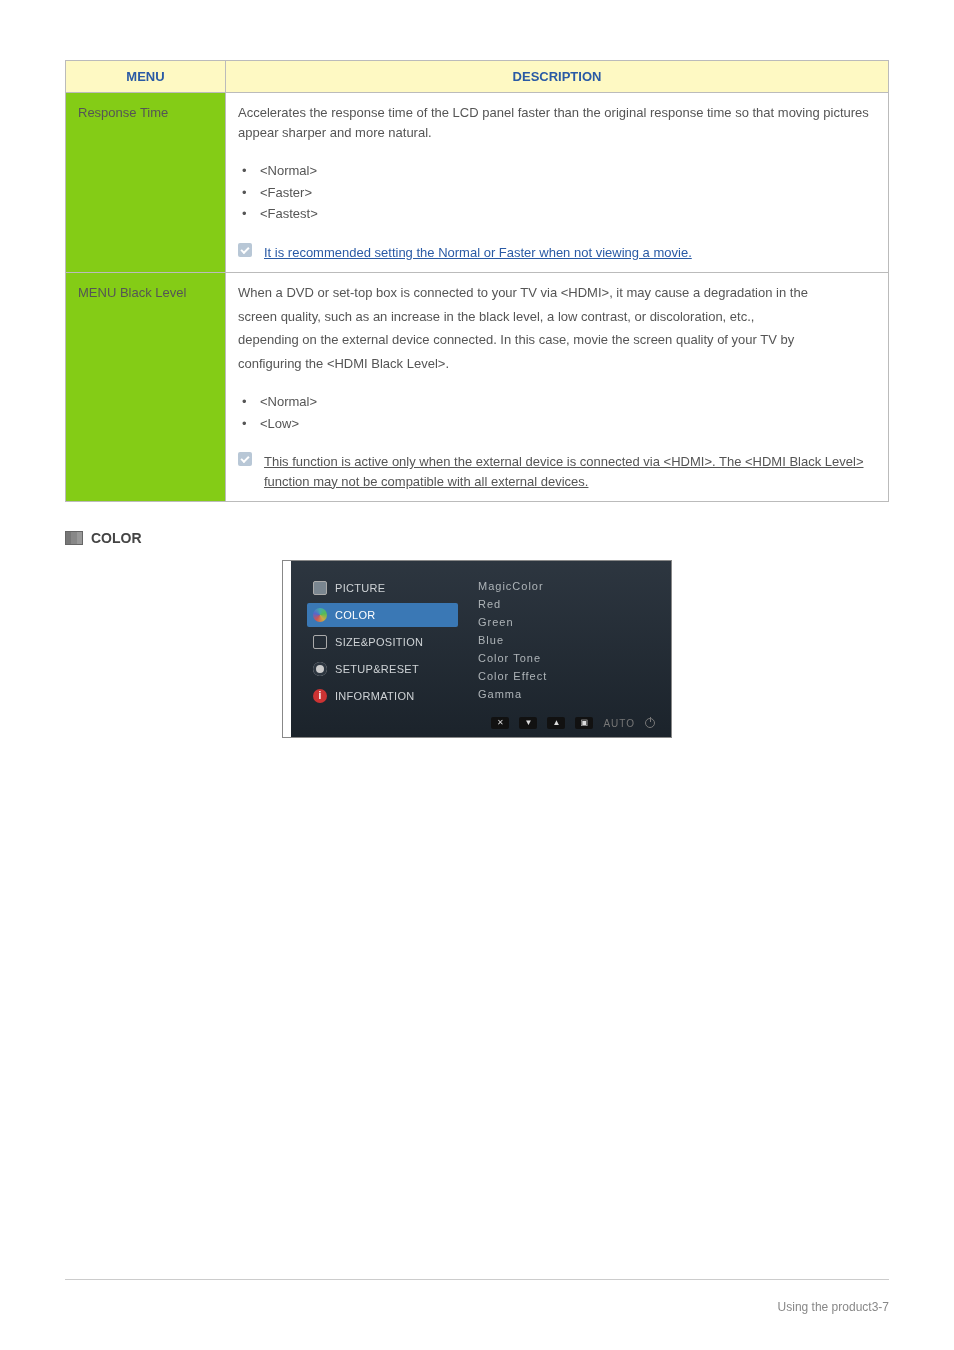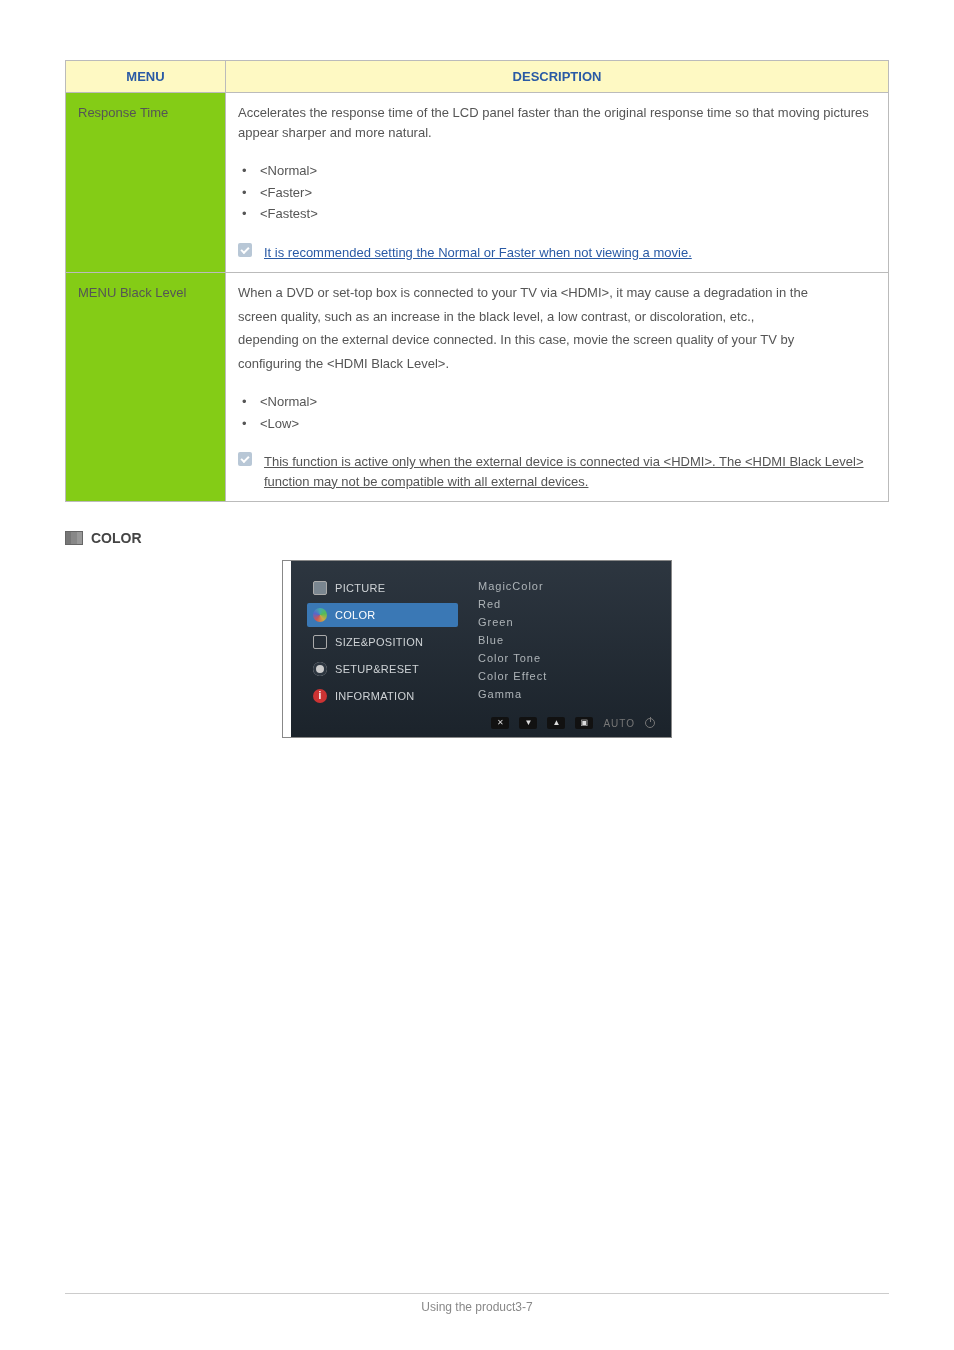--- a/index.html
+++ b/index.html
@@ -182,23 +182,23 @@
   .osd-pwr { width:10px;height:10px;border:1px solid #777;border-radius:50%;position:relative;}
   .osd-pwr::after{content:"";position:absolute;left:4px;top:-2px;width:1px;height:5px;background:#777;}
 
   
   .page-footer {
     position: absolute;
     bottom: 36px;
     left: 65px;
     right: 65px;
     border-top: 1px solid #ccc;
-    padding-top: 6px;
+    padding-top: 20px;
     display: flex;
-    justify-content: center;
+    justify-content: flex-end;
     color: #888;
     font-size: 12px;
   }
 </style>
 </head>
 <body>
 
 <div class="page">
 
   <table class="main">

